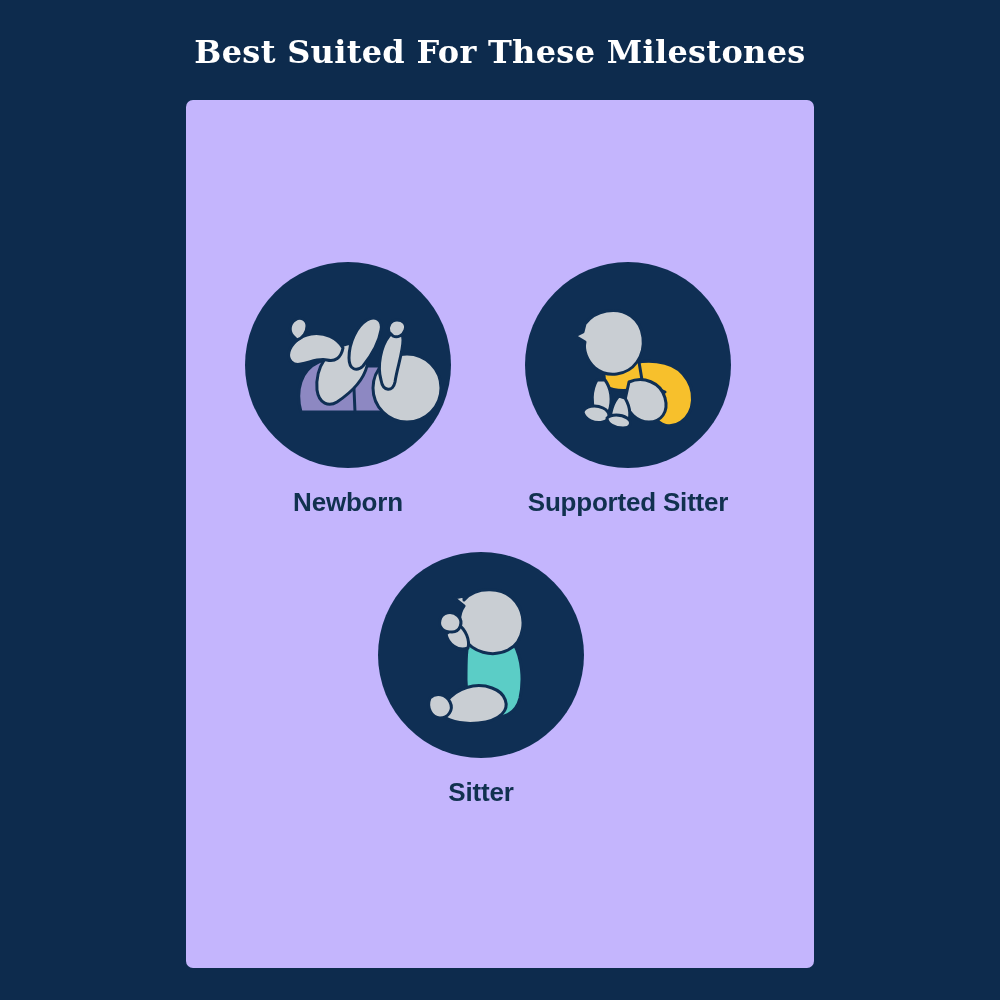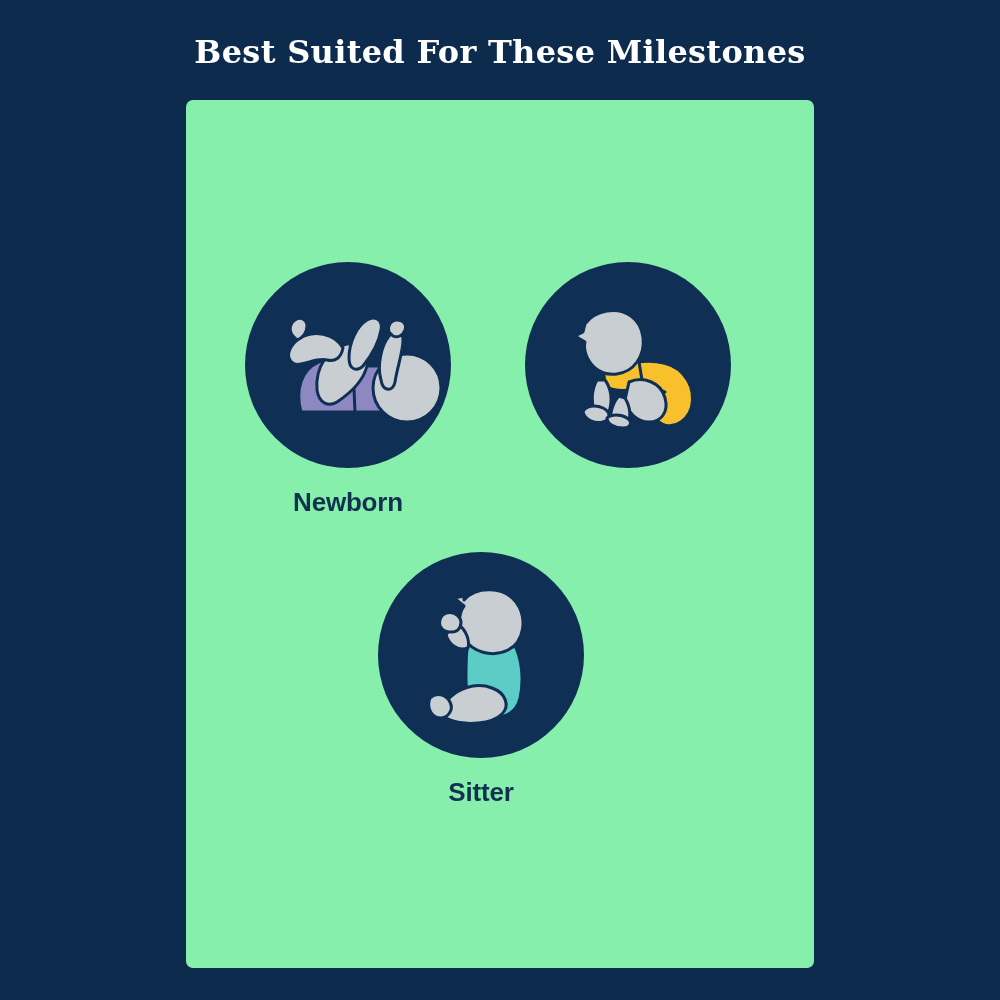--- a/index.html
+++ b/index.html
@@ -31,21 +31,21 @@
     font-weight: bold;
     letter-spacing: 0.3px;
     white-space: nowrap;
   }
   .card {
     position: absolute;
     left: 186px;
     top: 100px;
     width: 628px;
     height: 868px;
-    background: #86efac;
+    background: #c4b5fd;
     border-radius: 7px;
   }
   .milestones {
     position: absolute;
     left: 0;
     top: 0;
     width: 628px;
     height: 868px;
   }
   .milestone {
@@ -151,20 +151,21 @@
               <path d="M58 150 C60 144 70 142 78 146 C86 150 86 158 78 160
                        C70 162 60 158 58 150 Z" fill="#c9ced3"></path>
 
               <path d="M100 136 C106 146 106 156 102 162 L86 162 C84 152 88 140 94 134 Z" fill="#c9ced3"></path>
 
               <path d="M82 156 C86 152 96 152 102 156 C108 160 106 166 98 166
                        C90 166 82 162 82 156 Z" fill="#c9ced3"></path>
             </g>
           </svg>
         </div>
+        <div class="milestone-label">Supported Sitter</div>
       </div>
 
       <div class="milestone milestone-sitter">
         <div class="icon-circle">
           <svg viewBox="0 0 206 206" xmlns="http://www.w3.org/2000/svg">
             <g stroke="#0f2f54" stroke-width="3" stroke-linejoin="round" stroke-linecap="round">
 
               <path d="M92 84 C106 76 128 78 136 92 C144 106 146 128 142 146
                        C138 162 124 168 110 164 C96 160 88 146 88 128
                        C88 110 88 94 92 84 Z" fill="#5bcdc6"></path>

